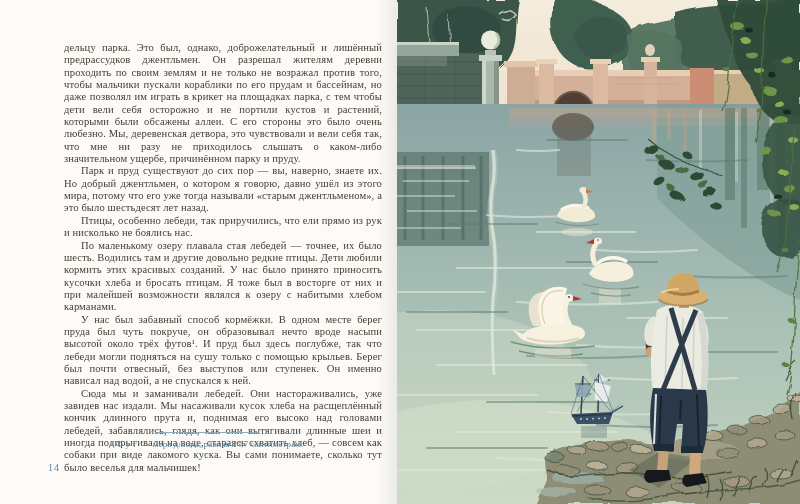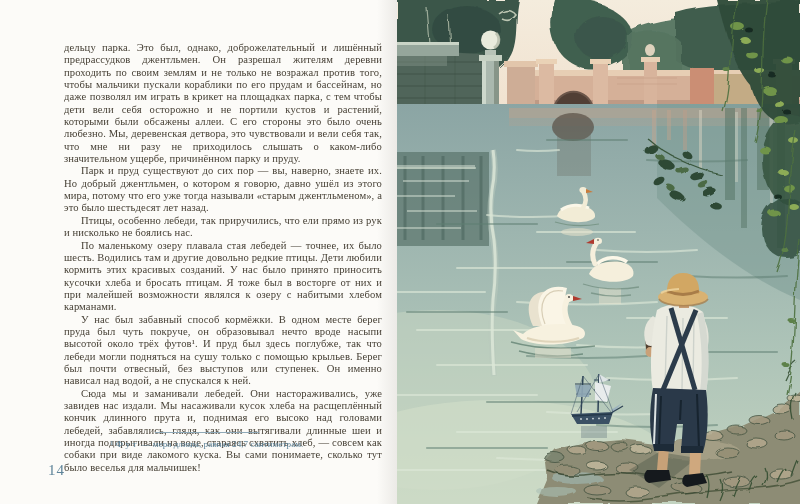--- a/index.html
+++ b/index.html
@@ -17,21 +17,21 @@
     text-align:justify;letter-spacing:.1px;
   }
   .text-block p{margin:0;text-indent:17px;}
   .text-block p.continuation{text-indent:0;}
   .footnote-area{position:absolute;left:48px;top:432px;width:318px;text-align:center;}
   .footnote-rule{width:104px;margin:0 auto 6px auto;border-top:1px solid #8fa9b8;}
   .footnote{font-size:9.2px;color:#5d8399;line-height:11px;}
   .footnote .fn-term{letter-spacing:2.5px;}
   .page-number{
     position:absolute;left:48px;top:462px;width:318px;text-align:left;
-    font-size:15px;color:#5d8399;letter-spacing:1px;
+    font-size:10px;color:#5d8399;letter-spacing:1px;
   }
   .gutter-shadow{
     position:absolute;left:377px;top:0;width:20px;height:504px;
     background:linear-gradient(to right, rgba(90,85,75,0) 0%, rgba(90,85,75,.10) 100%);
   }
   
   .illustration-wrap{position:absolute;left:397px;top:0;width:403px;height:504px;}
   .illustration-wrap svg{display:block;}
 </style>
 </head>

